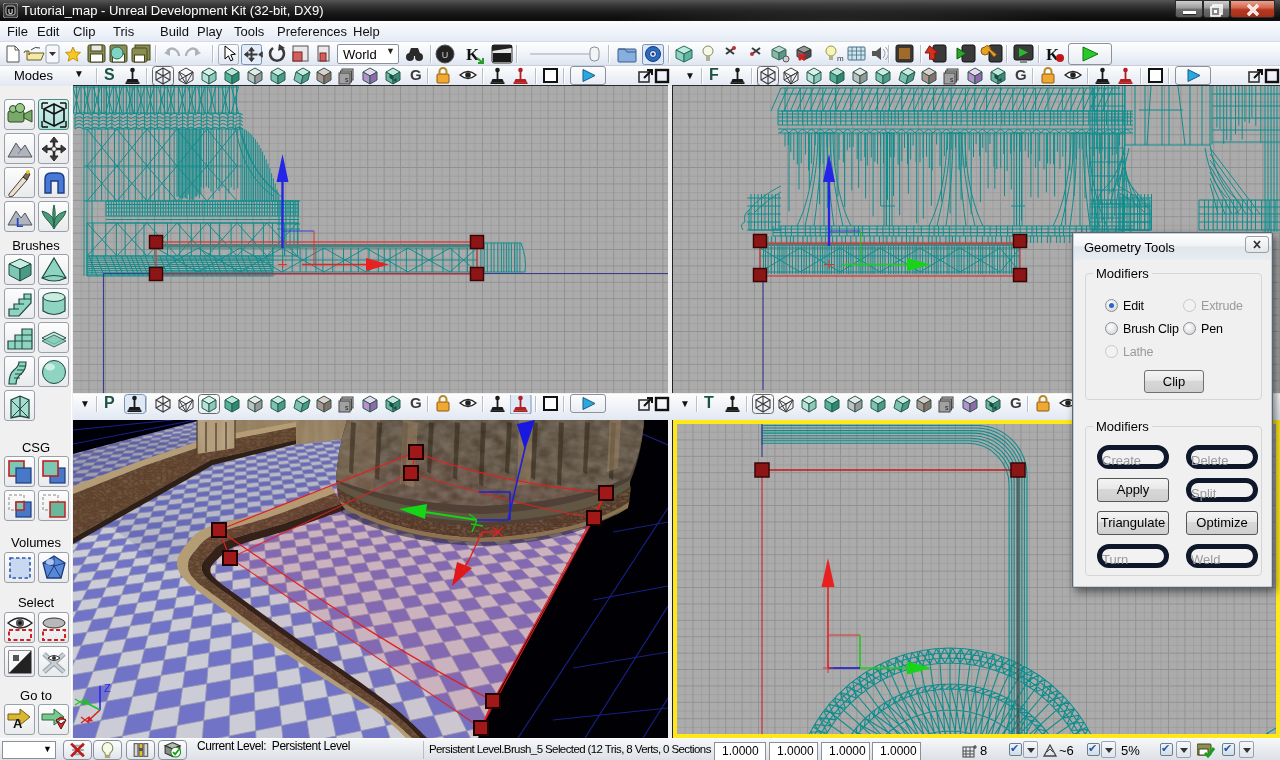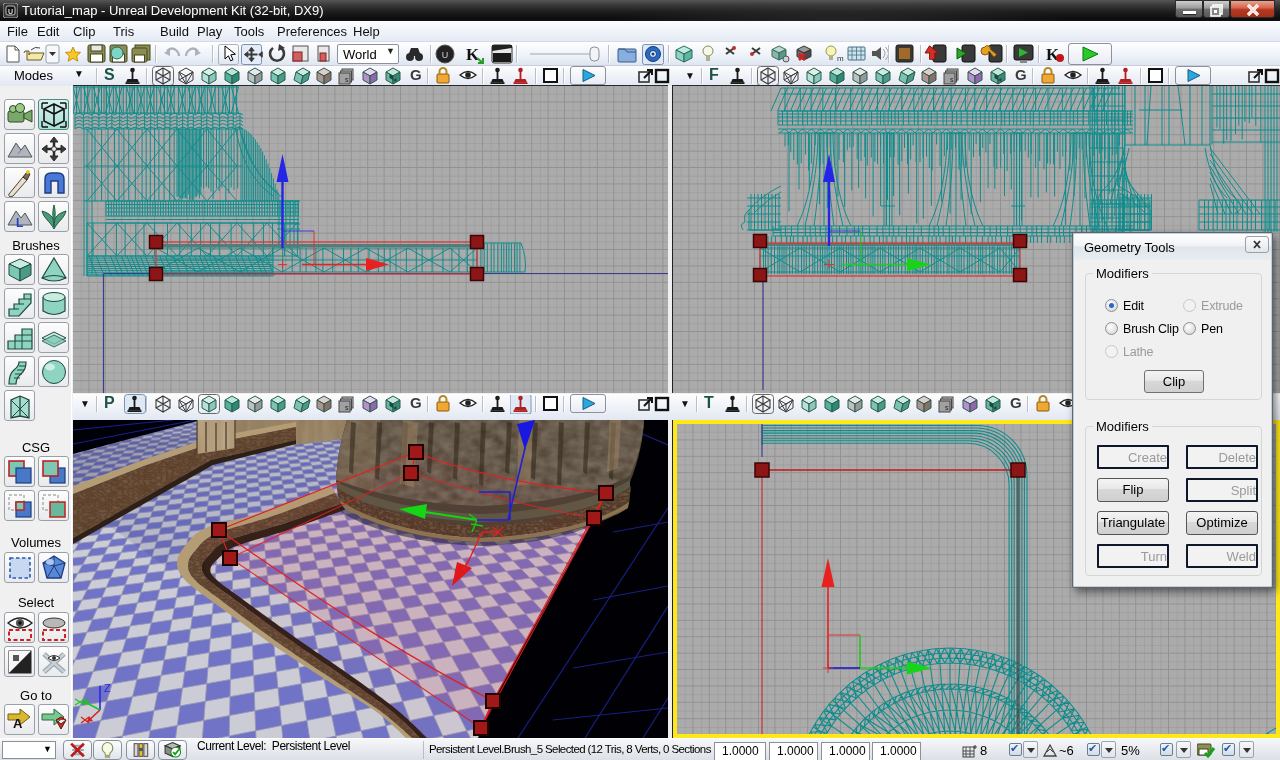--- a/index.html
+++ b/index.html
@@ -11,21 +11,21 @@
 .tsep{position:absolute;top:3px;width:1px;height:18px;background:#b9bec7;box-shadow:1px 0 0 #fff}
 #row2{left:0;top:66px;width:1280px;height:20px;background:linear-gradient(#fdfdfe,#eef1f7 55%,#e2e8f2)}
 #row3{left:73px;top:394px;width:1207px;height:26px;background:linear-gradient(#fdfdfe,#eef1f7 55%,#e2e8f2)}
 #leftpanel{left:0;top:86px;width:72px;height:652px;background:#f0f0f0;border-right:1px solid #fff}
 .plabel{position:absolute;width:72px;text-align:center;font-size:13px;color:#000}
 .pbtn{position:absolute;width:31px;height:31px;background:linear-gradient(#fdfdfd,#e9eaec);border:1px solid #9aa0ab;border-radius:3px}
 .pbtn svg{position:absolute;left:1px;top:1px}
 .vp{position:absolute;background:#ababab}
 .gb{border:1px solid #d5d5d5;border-radius:4px}
 .win7btn{background:linear-gradient(#f4f4f4,#e8e8e8 45%,#d8d8d8 46%,#cfcfcf);border:1px solid #8e8e8e;border-radius:3px;font-size:13px;color:#000;text-align:center}
-.disbtn{background:#f2f2f2;border:2px solid #0f172a;border-radius:1px;font-size:13px;color:#9a9a9a;text-align:right}
+.disbtn{background:#f2f2f2;border:5px solid #0f172a;border-radius:12px;font-size:13px;color:#9a9a9a;text-align:left}
 .radio{position:absolute;width:13px;height:13px;border-radius:50%;background:radial-gradient(circle at 40% 35%,#fff,#ddd 70%,#bbb);border:1px solid #8a9097}
 .radio.dis{border-color:#c5c8cc;background:#f2f2f2}
 .rlab{position:absolute;font-size:12.5px;letter-spacing:-0.2px;color:#000}
 .statfield{position:absolute;top:3px;height:26px;background:#fff;border:1px solid #8a8f98;font-size:12px;color:#000;padding:1px 7px}
 .cb{position:absolute;width:13px;height:13px;background:linear-gradient(#eef4f8,#cfdde8);border:1px solid #6a7d8f;border-radius:2px}
 .cb:after{content:"✔";position:absolute;left:0px;top:-2px;font-size:11px;color:#2a56a8}
 .dd{position:absolute;width:15px;height:17px;background:linear-gradient(#f6f8fa,#dfe5ec);border:1px solid #9aa2ad;border-radius:2px}
 .dd:after{content:"";position:absolute;left:3px;top:6px;border:4px solid transparent;border-top:5px solid #333}
 </style></head><body>
 
@@ -2496,21 +2496,21 @@
  <div class="radio" style="left:110px;top:89px"></div>
  <span class="rlab" style="left:128px;top:89px">Pen</span>
  <div class="radio dis" style="left:32px;top:112px"></div>
  <span class="rlab" style="left:50px;top:112px;color:#9a9a9a">Lathe</span>
  <div class="win7btn abs" style="left:71px;top:137px;width:60px;height:23px;padding-top:3px;border-color:#707070">Clip</div>
 
  <div class="abs gb" style="left:12px;top:193px;width:177px;height:150px"></div>
  <span class="abs" style="left:20px;top:186px;font-size:13px;color:#000;background:#f0f0f0;padding:0 3px">Modifiers</span>
  <div class="disbtn abs" style="left:24px;top:212px;width:72px;height:24px;padding-top:3px">Create</div>
  <div class="disbtn abs" style="left:113px;top:212px;width:72px;height:24px;padding-top:3px">Delete</div>
- <div class="win7btn abs" style="left:24px;top:245px;width:72px;height:24px;padding-top:3px;border-color:#555">Flip</div>
+ <div class="win7btn abs" style="left:24px;top:245px;width:72px;height:24px;padding-top:3px;border-color:#555">Apply</div>
  <div class="disbtn abs" style="left:113px;top:245px;width:72px;height:24px;padding-top:3px">Split</div>
  <div class="win7btn abs" style="left:24px;top:278px;width:72px;height:24px;padding-top:3px;border-color:#555">Triangulate</div>
  <div class="win7btn abs" style="left:113px;top:278px;width:72px;height:24px;padding-top:3px;border-color:#555">Optimize</div>
  <div class="disbtn abs" style="left:24px;top:311px;width:72px;height:24px;padding-top:3px">Turn</div>
  <div class="disbtn abs" style="left:113px;top:311px;width:72px;height:24px;padding-top:3px">Weld</div>
 </div>
 
 <div class="abs" style="left:0;top:738px;width:1280px;height:22px;background:linear-gradient(#f6f7f9,#e8ebef 50%,#dde1e7);border-top:1px solid #fff">
  <div class="abs" style="left:2px;top:2px;width:54px;height:18px;background:#fff;border:1px solid #8a8f98"></div>
  <div class="abs" style="left:42px;top:4px;width:13px;height:14px;background:#fff">

